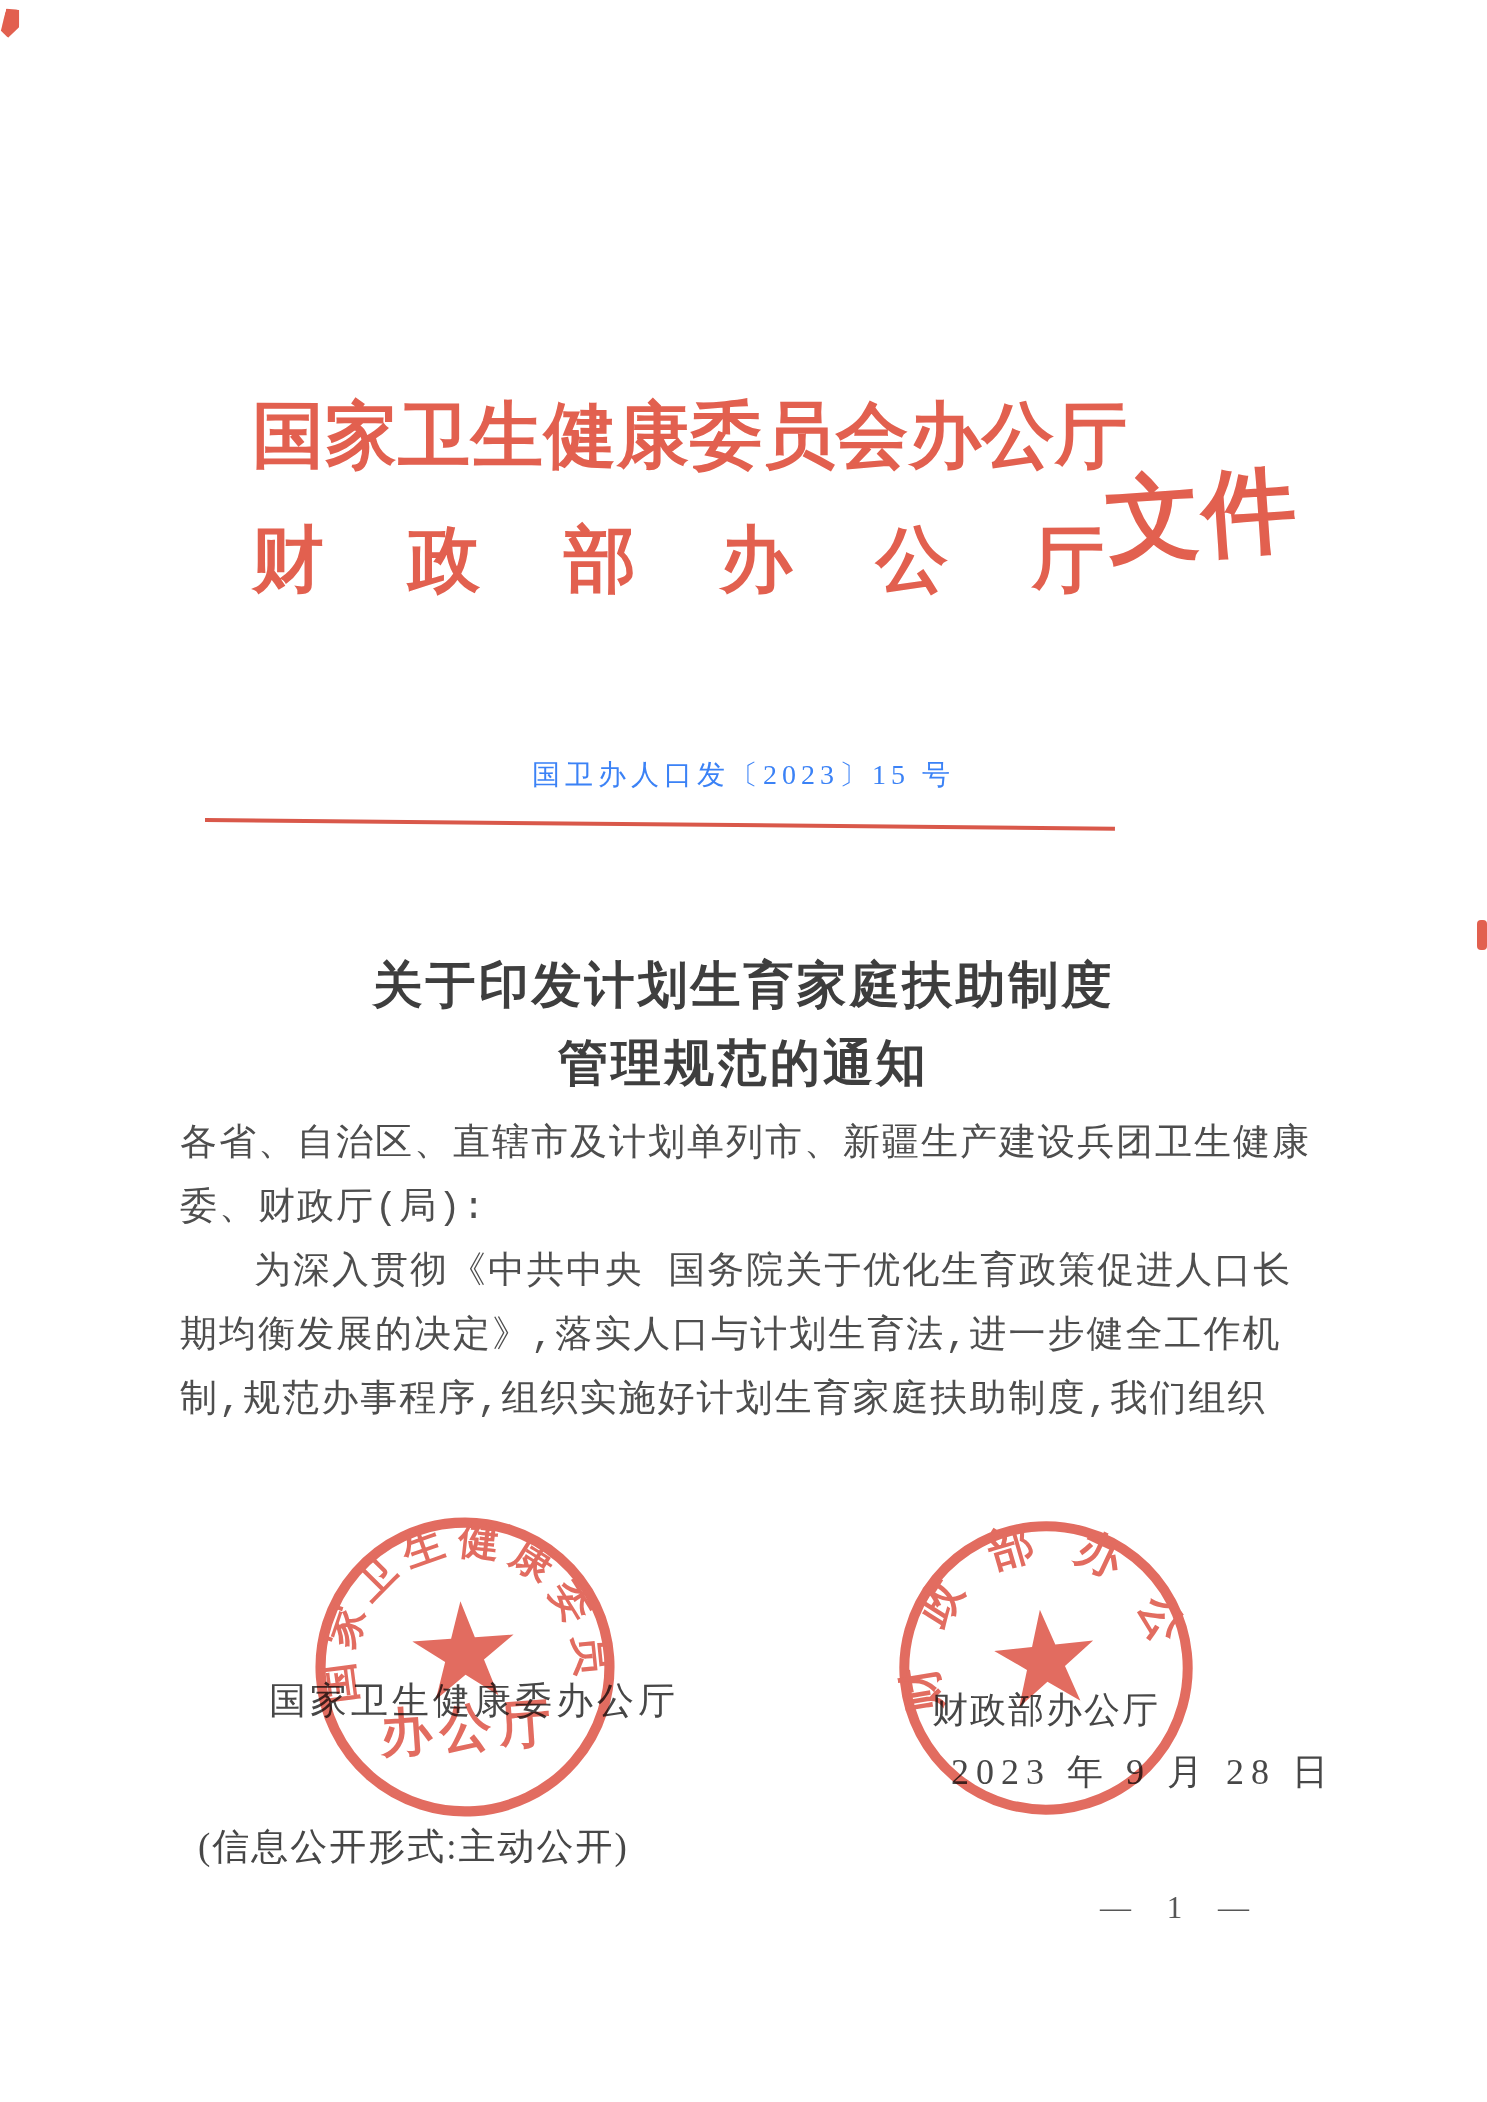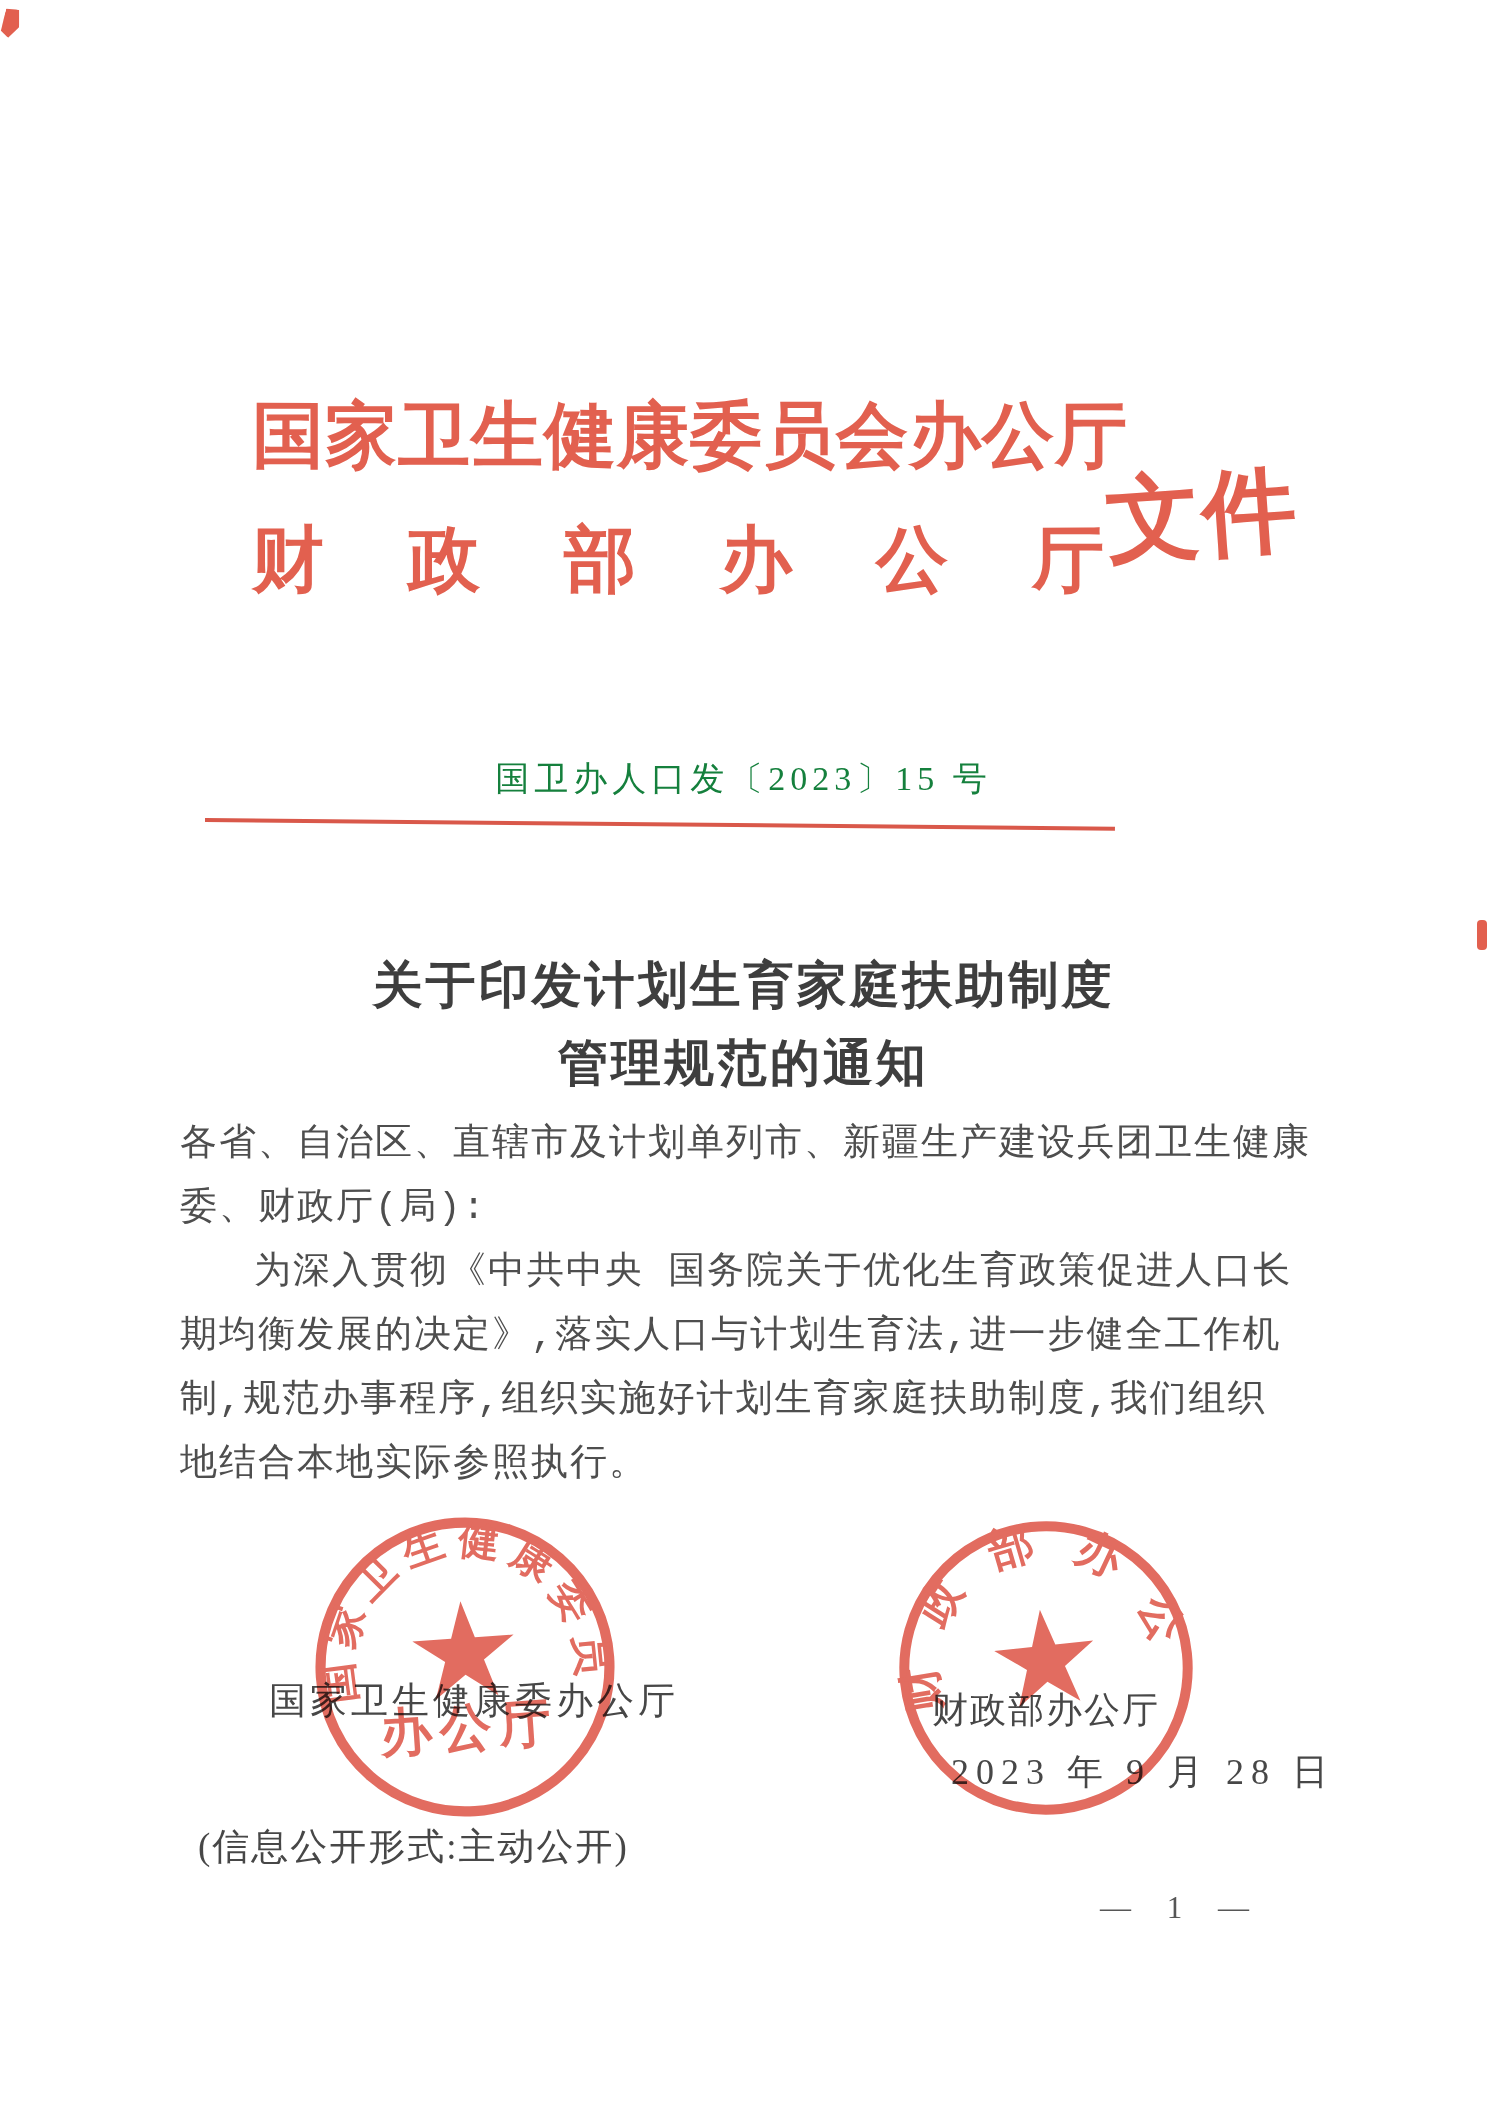--- a/index.html
+++ b/index.html
@@ -16,21 +16,21 @@
   .org-line1{top:388px;font-size:72px;letter-spacing:1px;}
   .org-line2{top:512px;font-size:72px;letter-spacing:84px;}
   .doc-type{
     position:absolute;left:1106px;top:452px;
     color:#e2604f;font-weight:bold;font-size:94px;letter-spacing:2px;
     transform:rotate(-4deg);white-space:nowrap;
   }
   
   .doc-number{
     position:absolute;left:0;top:756px;width:100%;
-    text-align:center;font-size:34px;letter-spacing:5px;color:#15803d;
+    text-align:center;font-size:28px;letter-spacing:5px;color:#3b82f6;
   }
   .red-rule{
     position:absolute;left:205px;top:818px;width:910px;height:4px;
     background:#d9584a;transform:rotate(0.55deg);transform-origin:left center;
   }
   
   .title-line{
     position:absolute;left:0;width:100%;text-align:center;
     font-weight:bold;color:#3e3e3e;letter-spacing:3px;white-space:nowrap;
   }
@@ -94,21 +94,20 @@
 
   <div class="title-line title-line2">管理规范的通知</div>
   <div class="title-line title-line1">关于印发计划生育家庭扶助制度</div>
 
   <div class="body-block">
     <div class="body-line">各省、自治区、直辖市及计划单列市、新疆生产建设兵团卫生健康</div>
     <div class="body-line">委、财政厅(局):</div>
     <div class="body-line indent">为深入贯彻《中共中央 国务院关于优化生育政策促进人口长</div>
     <div class="body-line">期均衡发展的决定》,落实人口与计划生育法,进一步健全工作机</div>
     <div class="body-line">制,规范办事程序,组织实施好计划生育家庭扶助制度,我们组织</div>
-    <div class="body-line">地结合本地实际参照执行。</div>
   </div>
 
   <div class="sig-left-name">国家卫生健康委办公厅</div>
   <div class="disclosure">(信息公开形式:主动公开)</div>
   <div class="sig-right-name">财政部办公厅</div>
   <div class="sig-right-date">2023 年 9 月 28 日</div>
 
   <svg class="stamp stamp-left" viewBox="0 0 200 200">
     <defs>
       <path id="arc-left" d="M 32.3 124.6 A 72 72 0 1 1 167.7 124.6" fill="none"></path>

